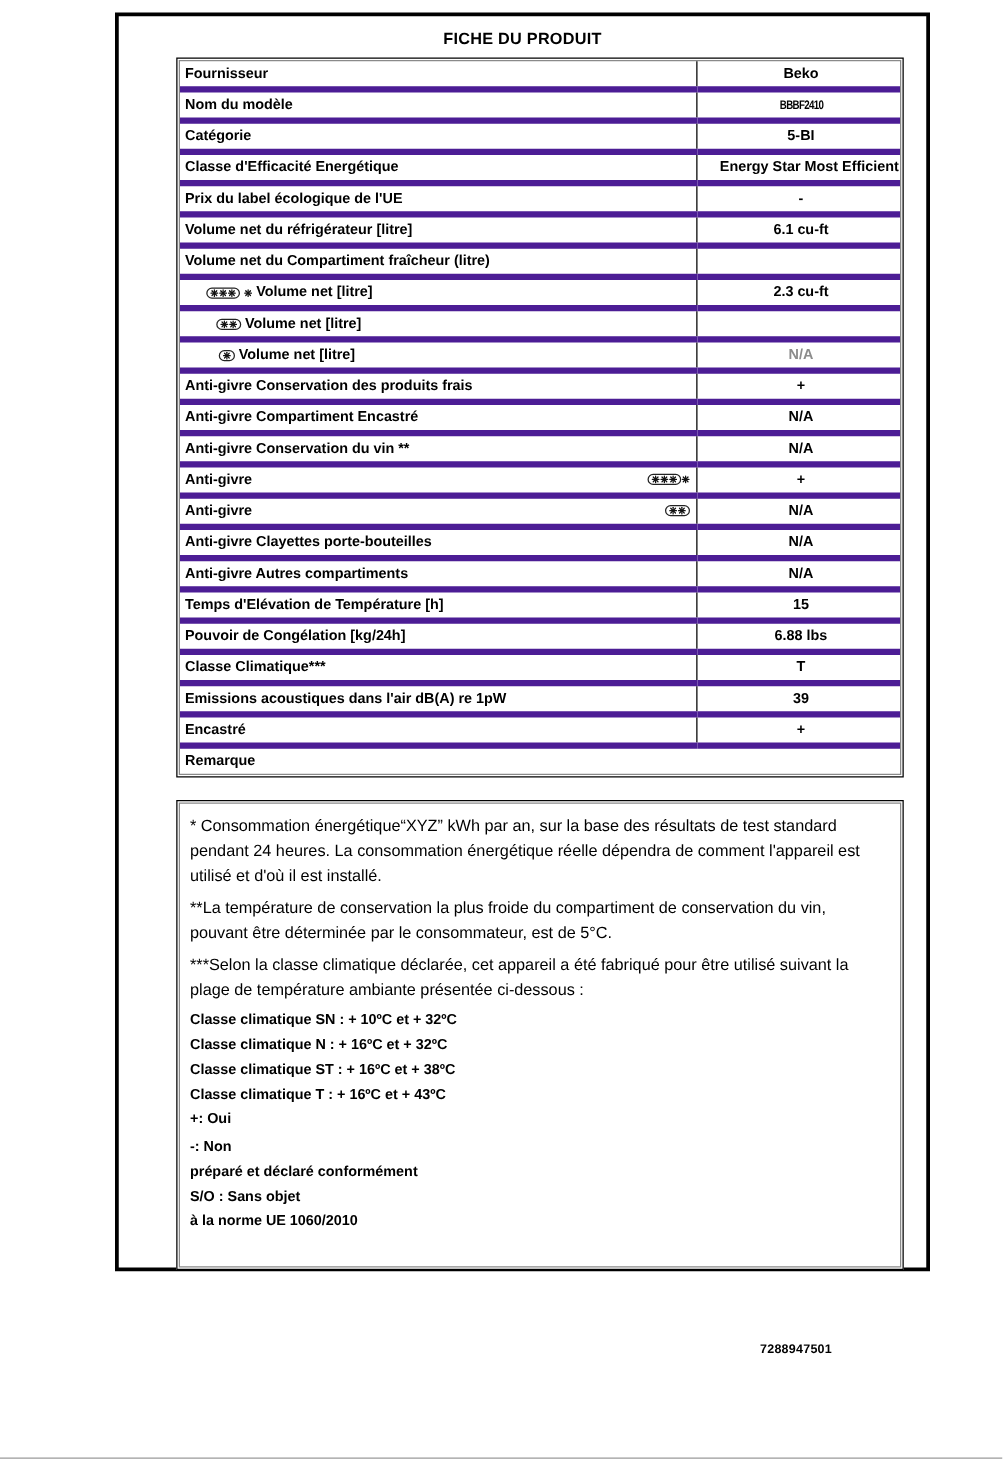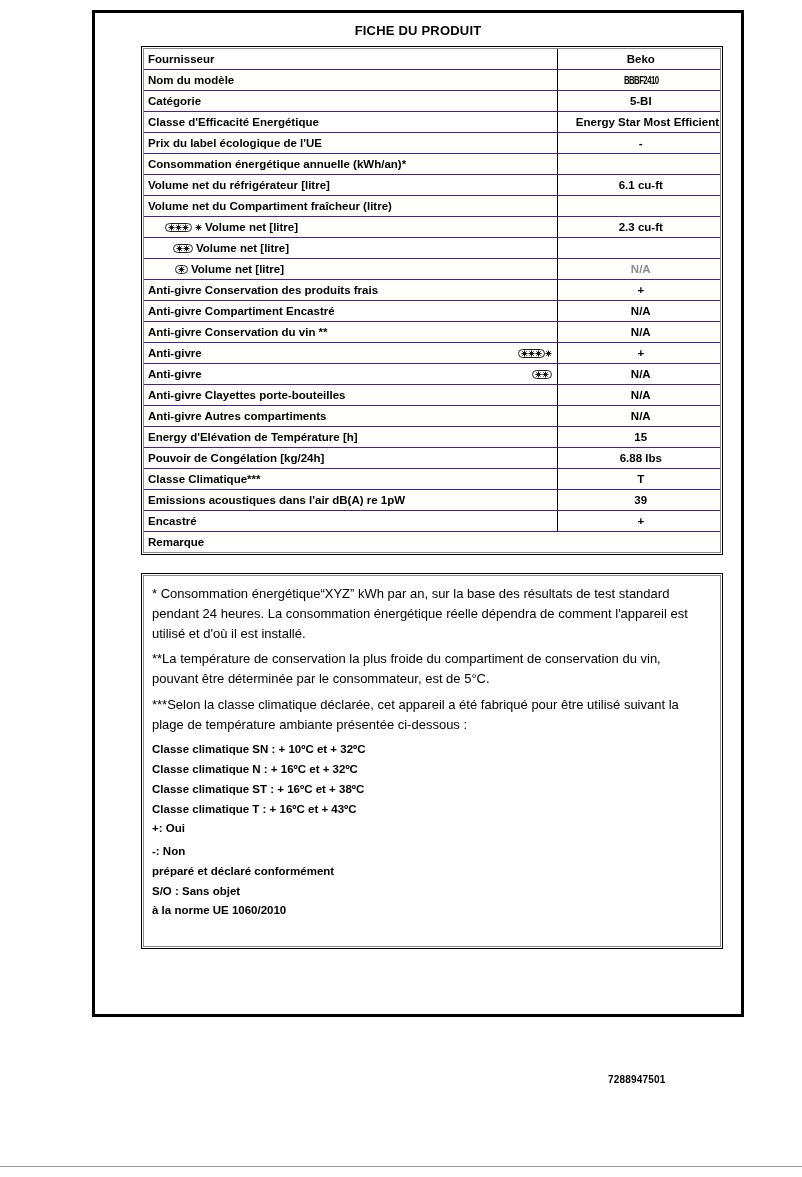--- a/index.html
+++ b/index.html
@@ -50,21 +50,21 @@
     border: 1px solid #8a8a8a;
     box-sizing: border-box;
   }
   table.spec {
     border-collapse: collapse;
     width: 100%;
     table-layout: fixed;
   }
   table.spec td {
     border-top: 1px solid #8f8f8f;
-    border-bottom: 1px solid #4c1d95;
+    border-bottom: 5px solid #4c1d95;
     height: 20px;
     padding: 0 0 0 4px;
     font-size: 11.5px;
     font-weight: bold;
     vertical-align: middle;
     line-height: 1.05;
     white-space: nowrap;
     overflow: visible;
   }
   table.spec tr:first-child td { border-top: none; }
@@ -212,24 +212,20 @@
               <td class="label"><span>Classe d'Efficacité Energétique</span></td>
               <td class="value wide-text">
                 <span class="overflow">Energy Star Most Efficient</span>
               </td>
             </tr>
             <tr>
               <td class="label"><span>Prix du label écologique de l'UE</span></td>
               <td class="value"><span>-</span></td>
             </tr>
             <tr>
-              <td class="label"><span>Consommation énergétique annuelle (kWh/an)*</span></td>
-              <td class="value"><span></span></td>
-            </tr>
-            <tr>
               <td class="label"><span>Volume net du réfrigérateur [litre]</span></td>
               <td class="value"><span>6.1 cu-ft</span></td>
             </tr>
             <tr>
               <td class="label"><span>Volume net du Compartiment fraîcheur (litre)</span></td>
               <td class="value"><span></span></td>
             </tr>
             <tr>
               <td class="label indent">
                 <span class="sub-row">
@@ -402,21 +398,21 @@
             </tr>
             <tr>
               <td class="label"><span>Anti-givre Clayettes porte-bouteilles</span></td>
               <td class="value"><span>N/A</span></td>
             </tr>
             <tr>
               <td class="label"><span>Anti-givre Autres compartiments</span></td>
               <td class="value"><span>N/A</span></td>
             </tr>
             <tr>
-              <td class="label"><span>Energy d'Elévation de Température [h]</span></td>
+              <td class="label"><span>Temps d'Elévation de Température [h]</span></td>
               <td class="value"><span>15</span></td>
             </tr>
             <tr>
               <td class="label"><span>Pouvoir de Congélation [kg/24h]</span></td>
               <td class="value"><span>6.88 lbs</span></td>
             </tr>
             <tr>
               <td class="label"><span>Classe Climatique***</span></td>
               <td class="value"><span>T</span></td>
             </tr>

